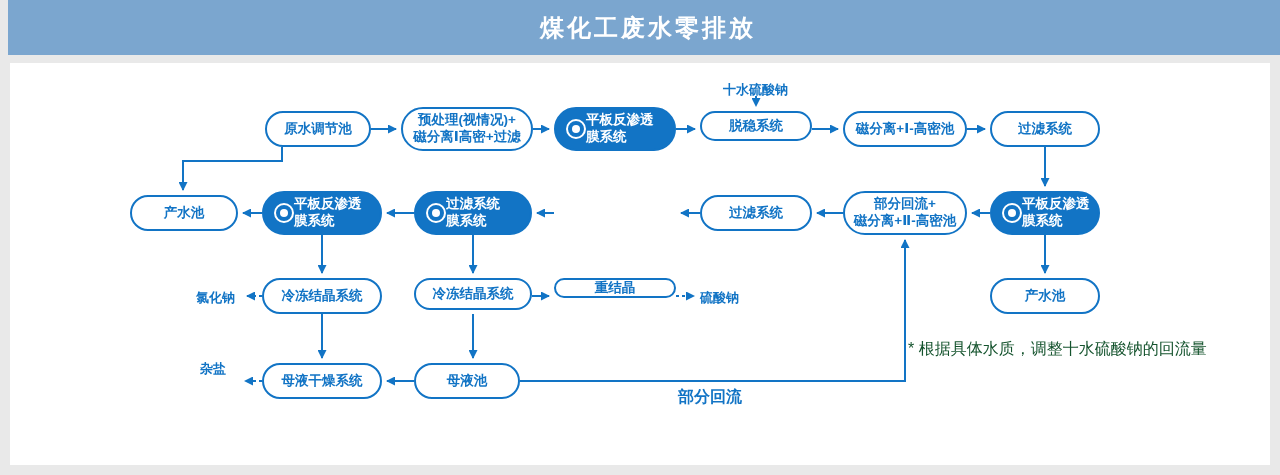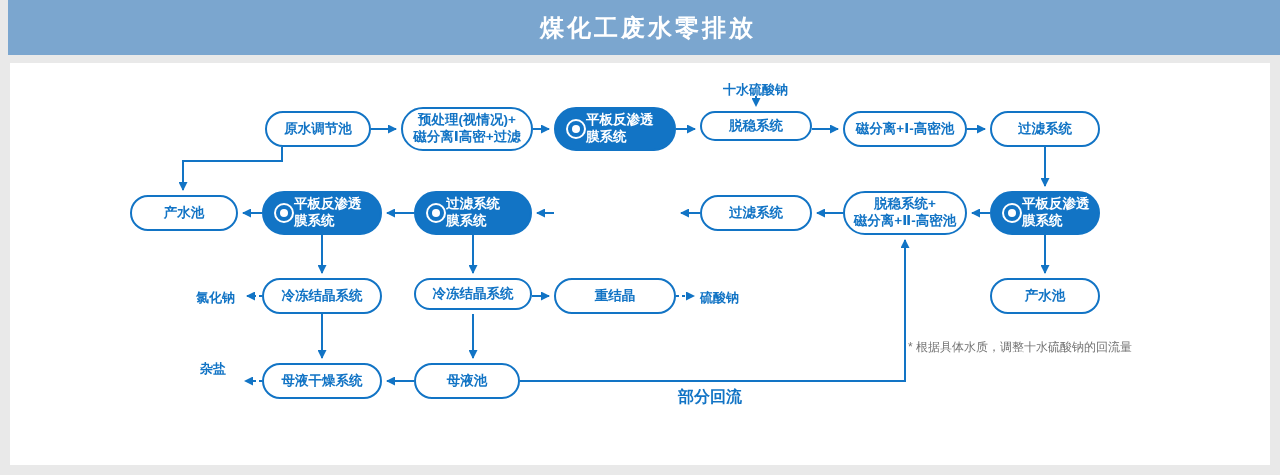--- a/index.html
+++ b/index.html
@@ -64,22 +64,22 @@
   .flow-text{
     position:absolute;
     color:var(--blue);
     font-weight:bold;
     font-size:13px;
     white-space:nowrap;
     text-align:right;
   }
   .note-text{
     position:absolute;
-    color:#737373;
-    font-size:12px;
+    color:#14532d;
+    font-size:16px;
     white-space:nowrap;
     text-align:right;
   }
 </style>
 </head>
 <body>
 
 <div class="header">
   <h1>煤化工废水零排放</h1>
 </div>
@@ -165,37 +165,37 @@
   </div>
   <div class="pill solid" style="left:414px;top:191px;width:118px;height:44px">
     <span class="icon-target"></span>
     <span>过滤系统
 膜系统</span>
   </div>
   <div class="pill" style="left:700px;top:195px;width:112px;height:36px">
     <span>过滤系统</span>
   </div>
   <div class="pill" style="left:843px;top:191px;width:124px;height:44px">
-    <span>脱稳系统+
+    <span>部分回流+
 磁分离+Ⅱ-高密池</span>
   </div>
   <div class="pill solid" style="left:990px;top:191px;width:110px;height:44px">
     <span class="icon-target"></span>
     <span>平板反渗透
 膜系统</span>
   </div>
 
   <div class="flow-text" style="left:196px;top:289px">氯化钠</div>
   <div class="pill" style="left:262px;top:278px;width:120px;height:36px">
     <span>冷冻结晶系统</span>
   </div>
   <div class="pill" style="left:414px;top:278px;width:118px;height:32px">
     <span>冷冻结晶系统</span>
   </div>
-  <div class="pill" style="left:554px;top:278px;width:122px;height:36px">
+  <div class="pill" style="left:554px;top:278px;width:122px;height:20px">
     <span>重结晶</span>
   </div>
   <div class="flow-text" style="left:700px;top:289px">硫酸钠</div>
   <div class="pill" style="left:990px;top:278px;width:110px;height:36px">
     <span>产水池</span>
   </div>
 
   <div class="flow-text" style="left:200px;top:360px">杂盐</div>
   <div class="pill" style="left:414px;top:363px;width:106px;height:36px">
     <span>母液池</span>

